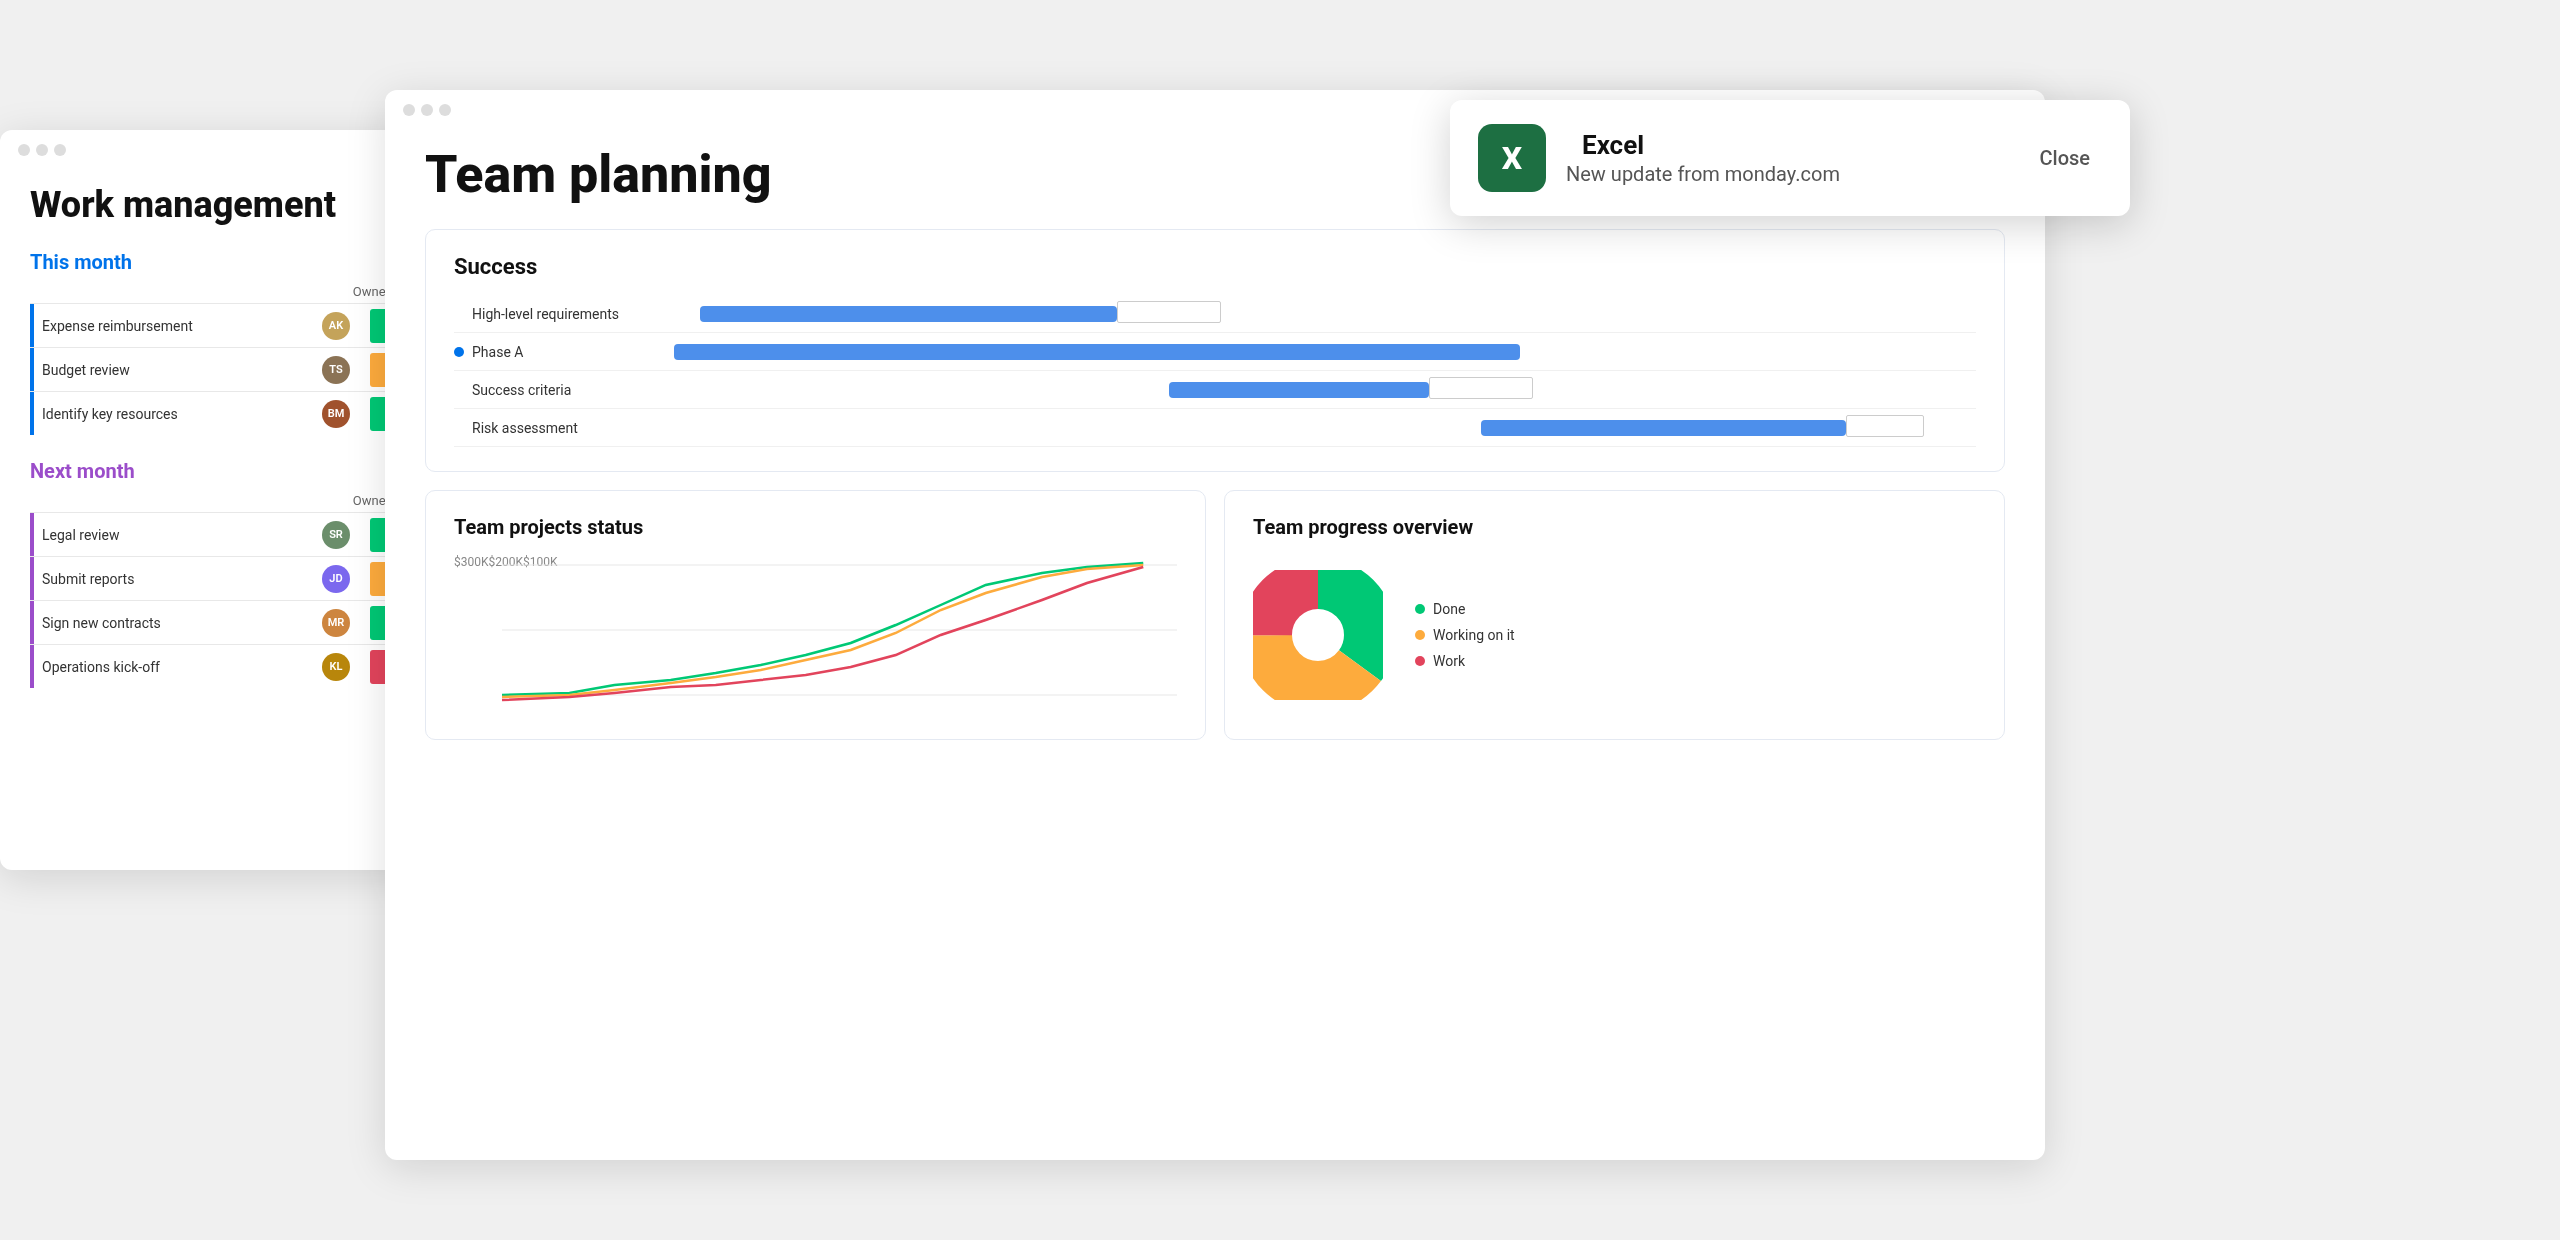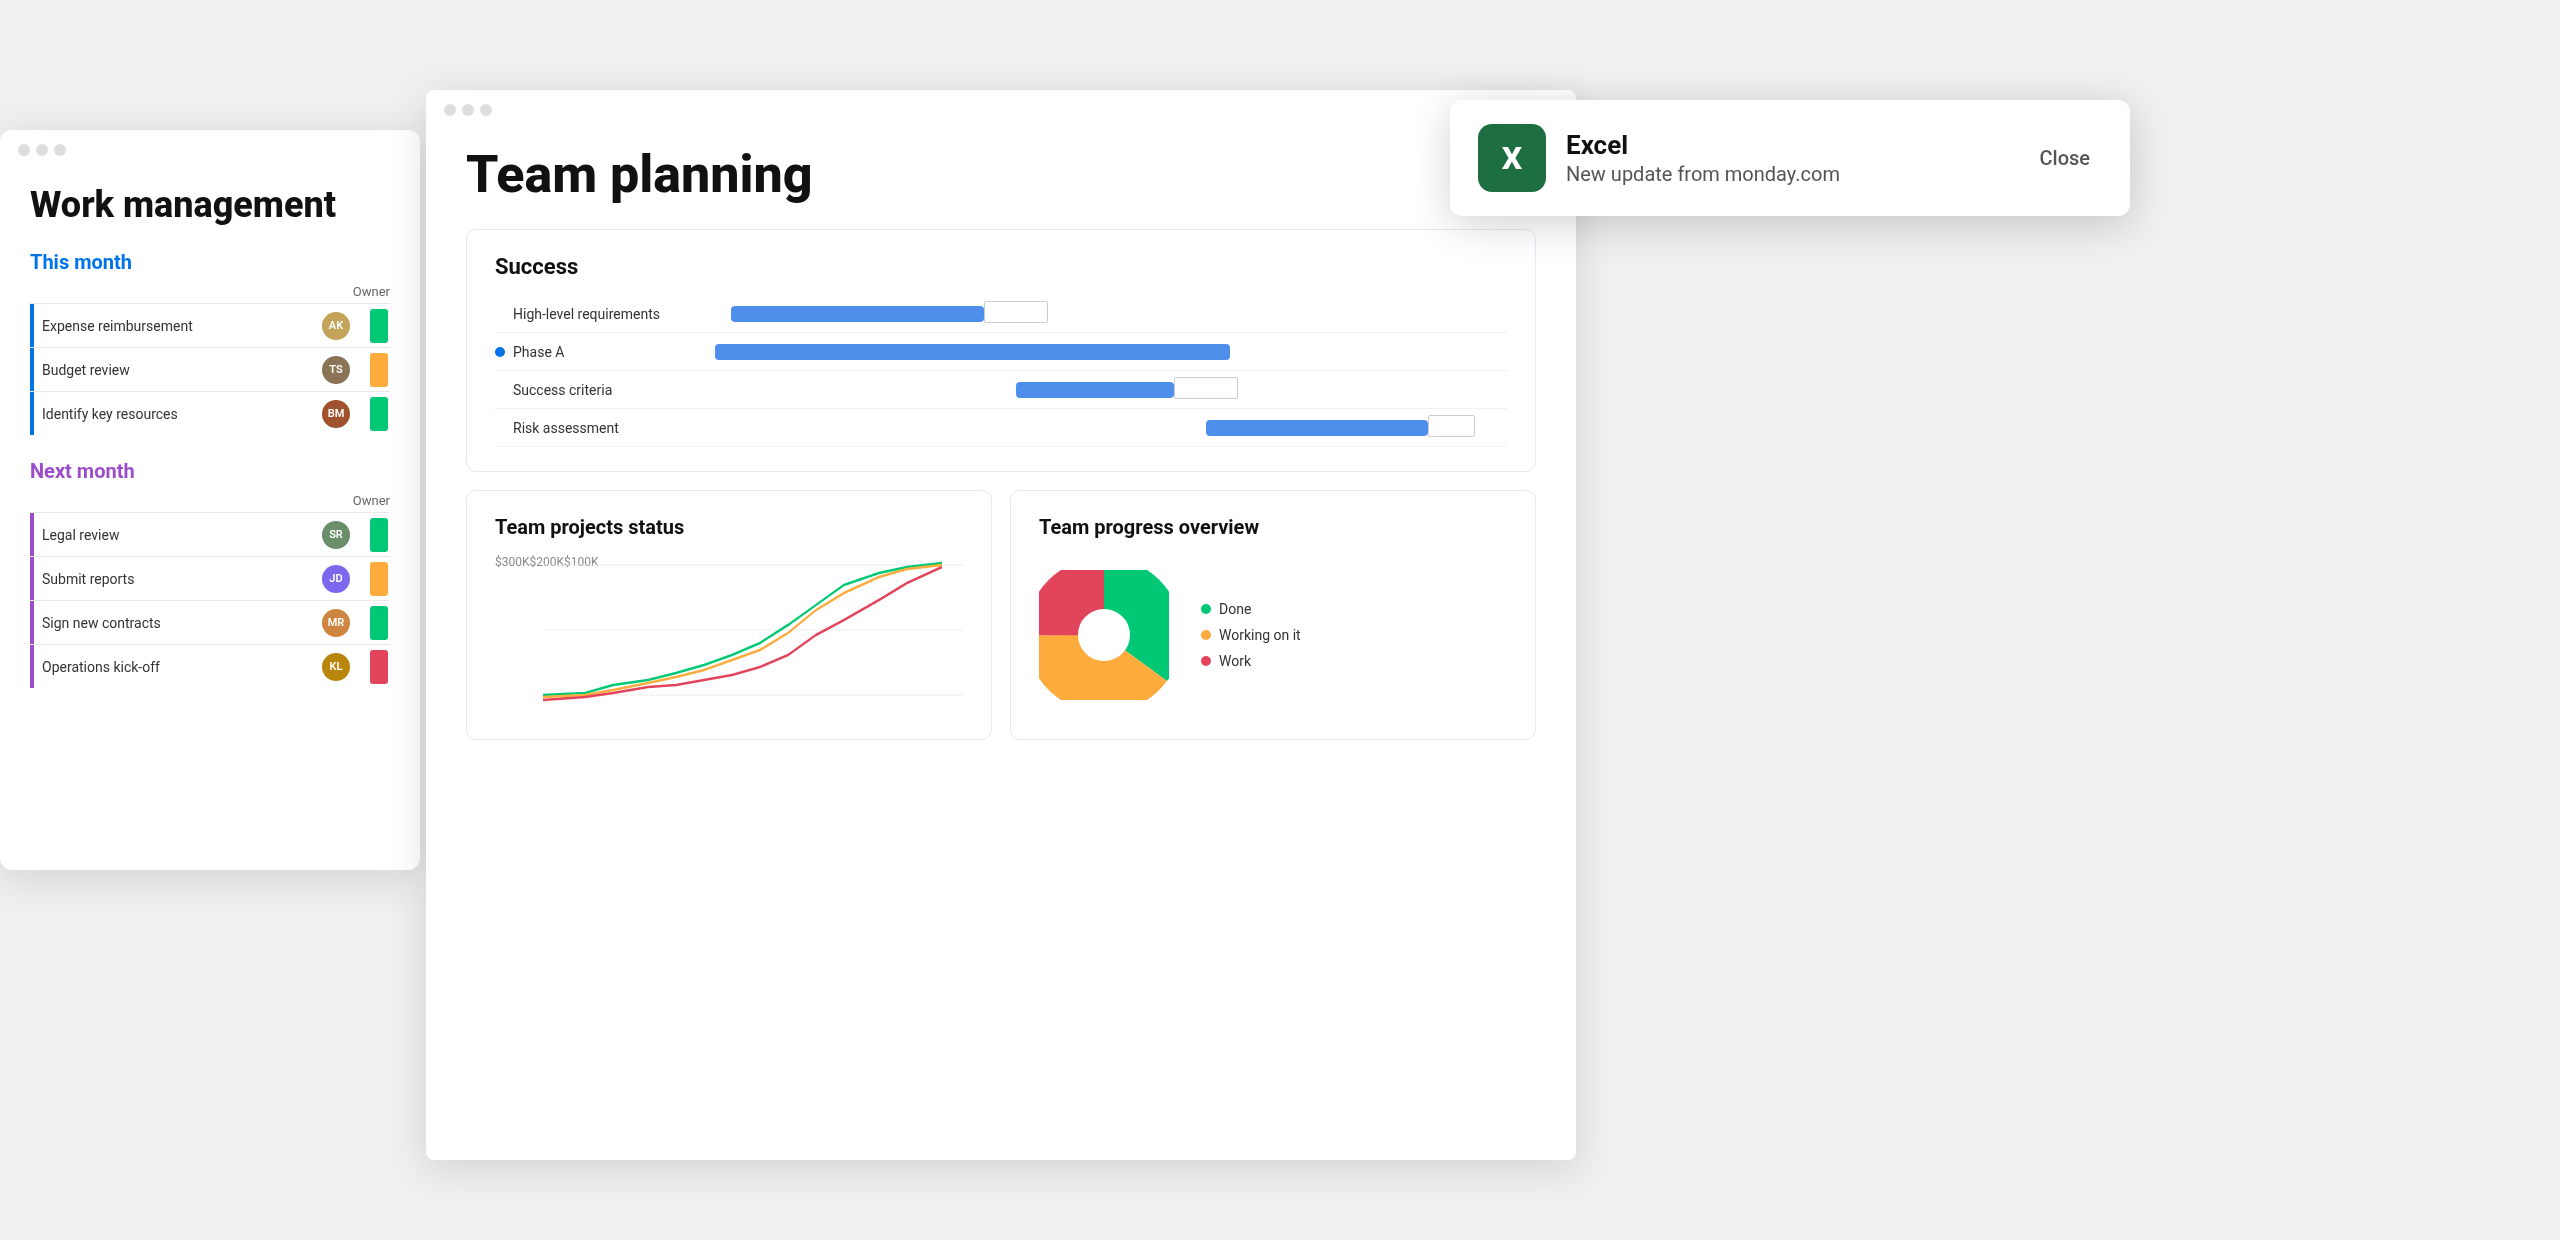--- a/index.html
+++ b/index.html
@@ -92,24 +92,23 @@
 
     
     .green { background: #00C875; }
     .orange { background: #FDAB3D; }
     .red { background: #E2445C; }
     .blue-bar { background: #0073ea; }
     .purple-bar { background: #9B4DCA; }
 
     
     .main-window {
-      left: 426px; top: 90px;
-      width: 1150px;
+      left: 385px; top: 90px;
+      width: 1660px;
       height: 1070px;
-      border-radius: 8px;
     }
     .main-window .content {
       padding: 20px 40px;
     }
     .main-window h1 {
       font-size: 52px;
       font-weight: 800;
       color: #111;
       margin-bottom: 24px;
     }
@@ -247,20 +246,21 @@
       font-size: 32px;
       font-weight: 800;
     }
     .notif-text {
       flex: 1;
     }
     .notif-title {
       font-size: 26px;
       font-weight: 700;
       color: #111;
+      margin-left: 16px;
     }
     .notif-sub {
       font-size: 20px;
       color: #555;
       margin-top: 2px;
     }
     .notif-close {
       font-size: 20px;
       color: #555;
       cursor: pointer;

